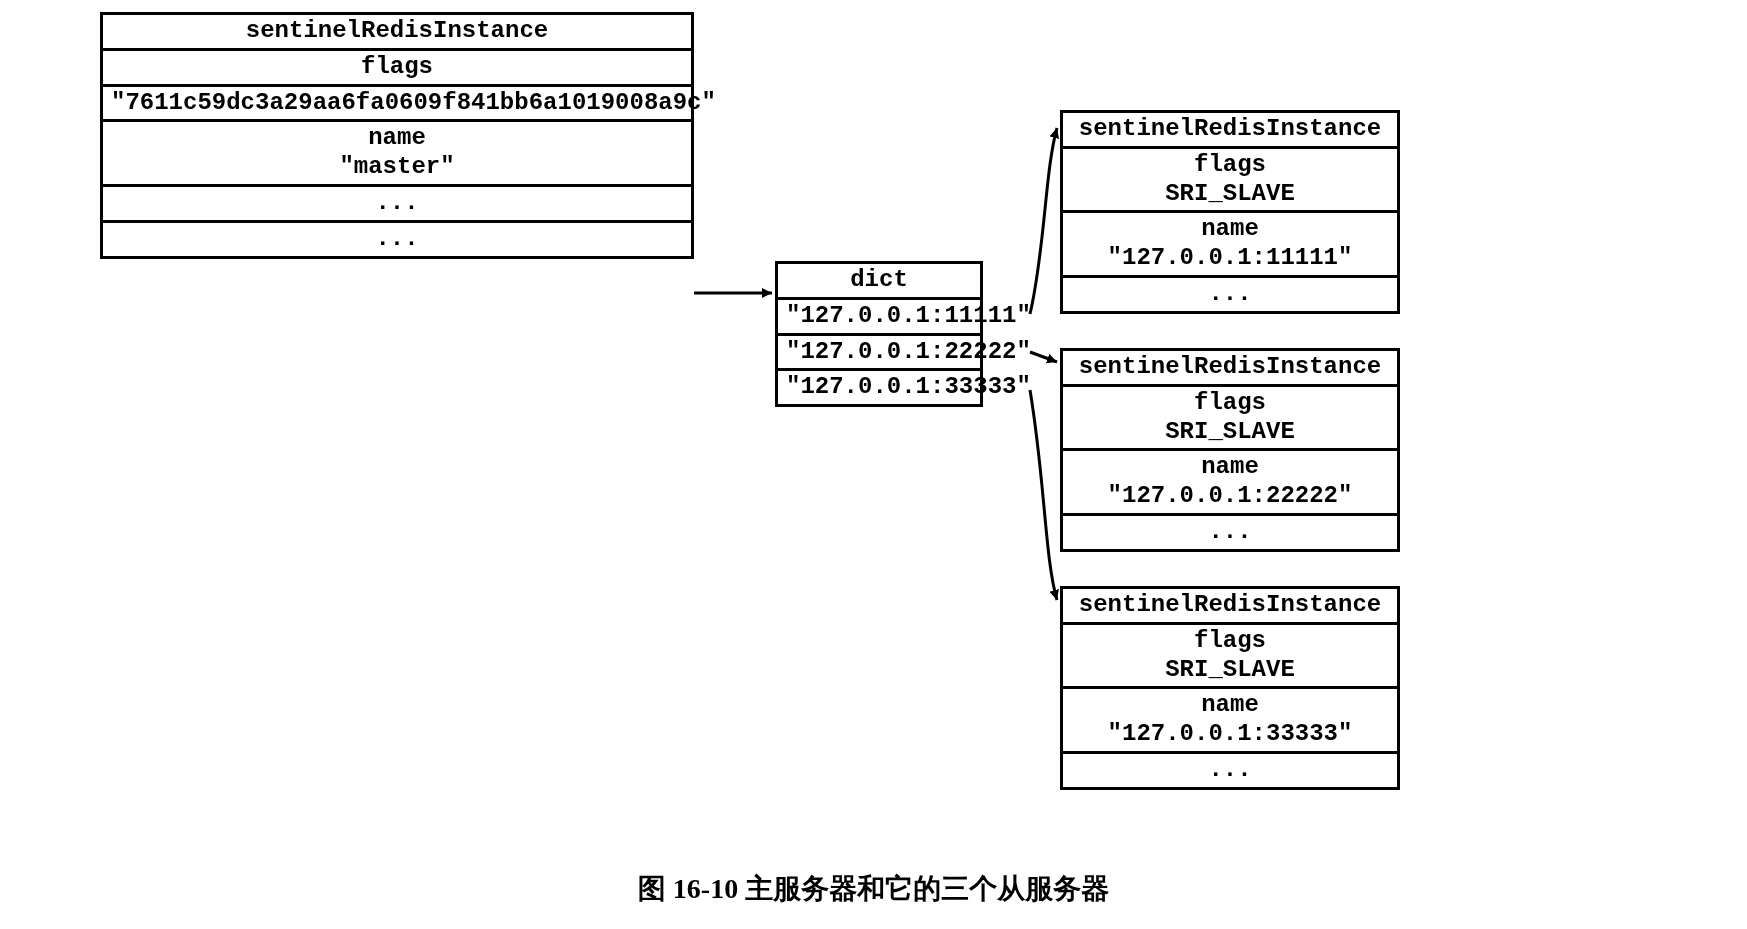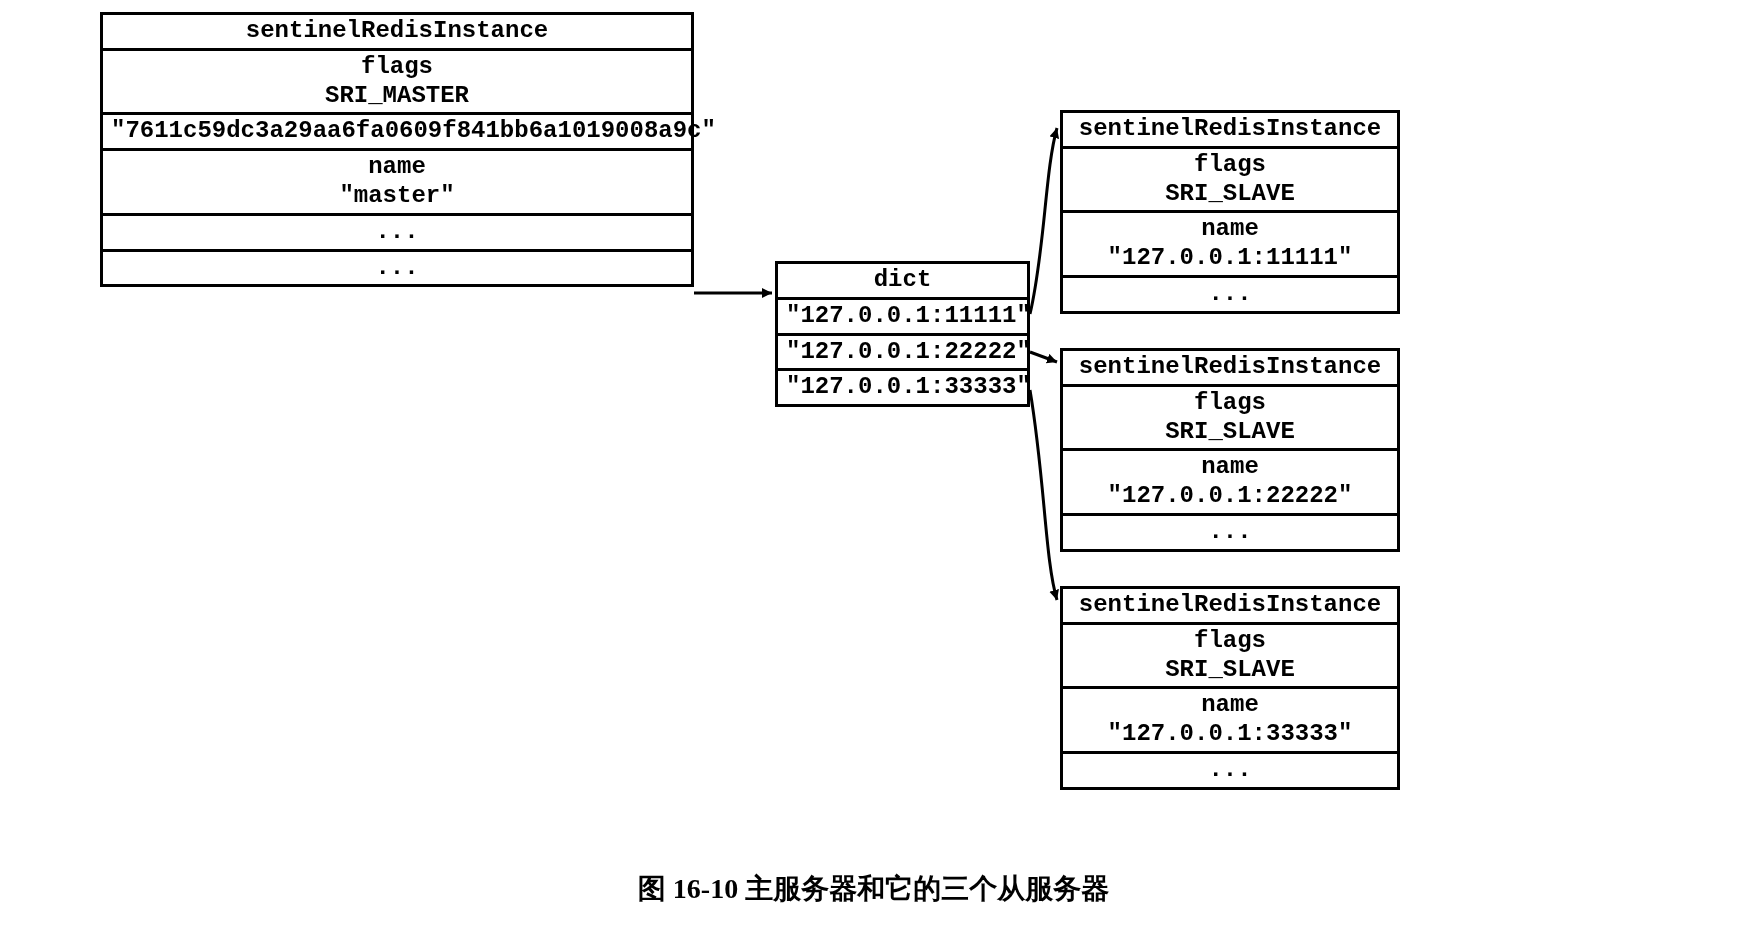--- a/index.html
+++ b/index.html
@@ -48,34 +48,33 @@
 </style>
 </head>
 <body>
 
 <div class="canvas">
 
   <div class="box" style="left:100px; top:12px; width:594px;">
     <div class="row"><span>sentinelRedisInstance</span></div>
     <div class="row">
       <span class="label">flags</span>
-      <span class="value">SRI_MASTER</span>
     </div>
     <div class="row">
       <span class="value">"7611c59dc3a29aa6fa0609f841bb6a1019008a9c"</span>
     </div>
     <div class="row">
       <span class="label">name</span>
       <span class="value">"master"</span>
     </div>
     <div class="row"><span>...</span></div>
     <div class="row"><span>...</span></div>
   </div>
 
-  <div class="box" style="left:775px; top:261px; width:255px;">
+  <div class="box" style="left:775px; top:261px; width:208px;">
     <div class="row"><span>dict</span></div>
     <div class="row"><span>"127.0.0.1:11111"</span></div>
     <div class="row"><span>"127.0.0.1:22222"</span></div>
     <div class="row"><span>"127.0.0.1:33333"</span></div>
   </div>
 
   <div class="box" style="left:1060px; top:110px; width:340px;">
     <div class="row"><span>sentinelRedisInstance</span></div>
     <div class="row">
       <span class="label">flags</span>

